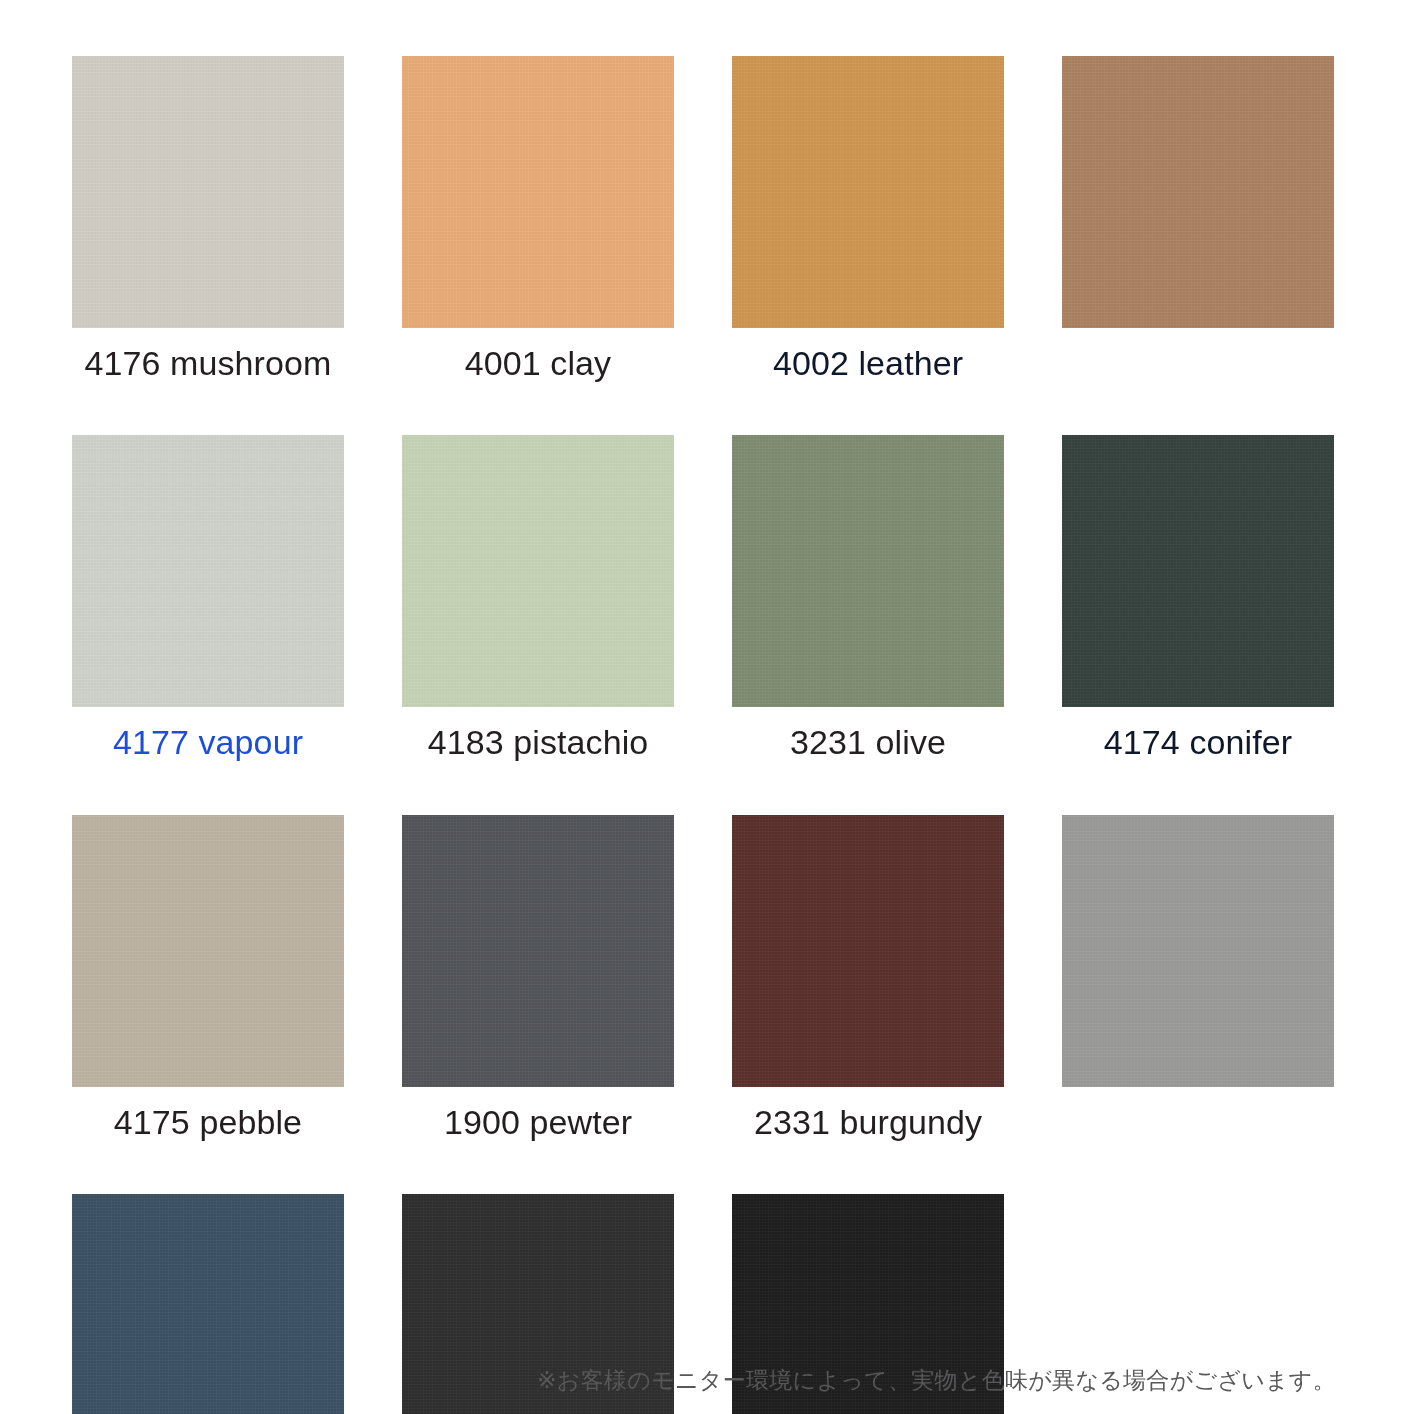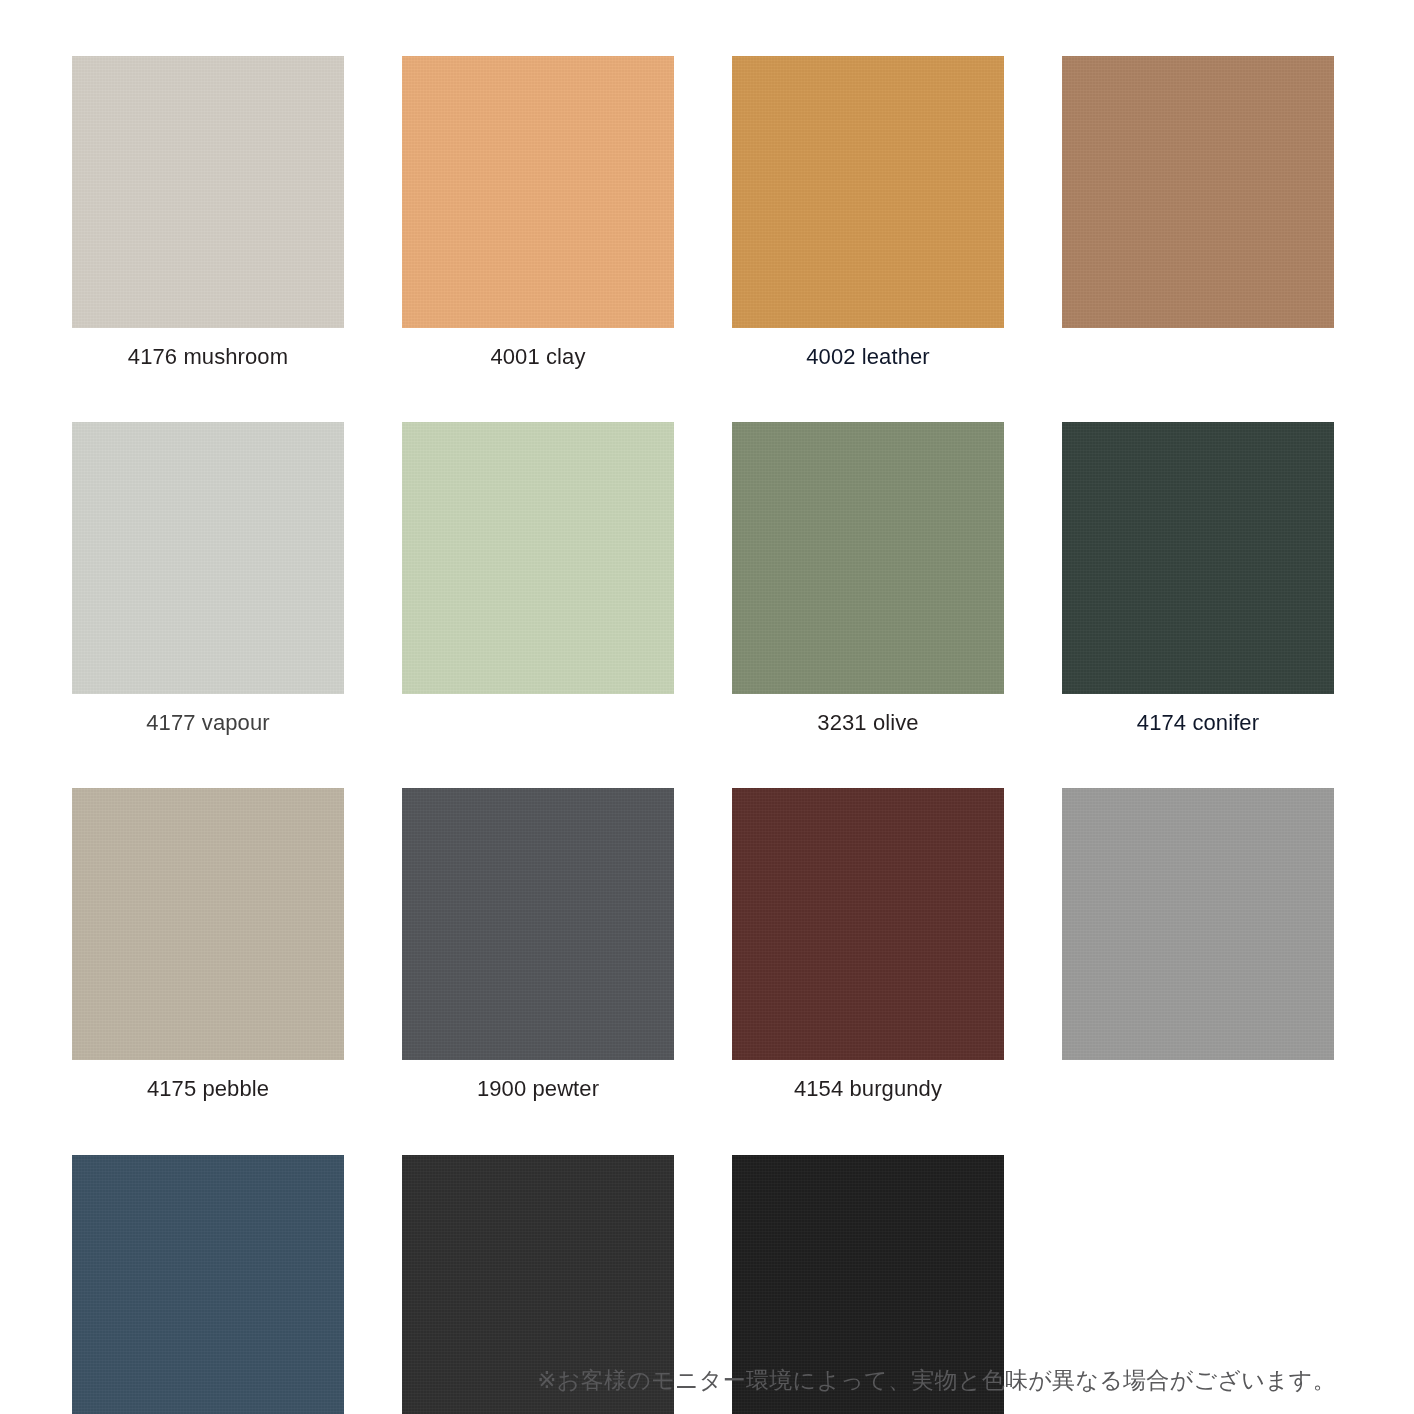--- a/index.html
+++ b/index.html
@@ -47,21 +47,21 @@
     inset: 0;
     pointer-events: none;
     opacity: 0.055;
     background-image:
       repeating-linear-gradient(0deg, rgba(255,255,255,0.85) 0px, rgba(255,255,255,0) 1px, rgba(0,0,0,0.5) 2px, rgba(0,0,0,0) 3px),
       repeating-linear-gradient(90deg, rgba(255,255,255,0.7) 0px, rgba(255,255,255,0) 1px, rgba(0,0,0,0.45) 2px, rgba(0,0,0,0) 3px);
   }
   .swatch-label {
     display: block;
     text-align: center;
-    font-size: 22px;
+    font-size: 34px;
     line-height: 1.1;
     letter-spacing: 0.1px;
     color: #231f20;
     padding-top: 17px;
     white-space: nowrap;
   }
   .footnote {
     position: absolute;
     right: 78px;
     bottom: 18px;
@@ -93,25 +93,26 @@
       <span class="swatch-chip" style="background-color: rgb(207, 151, 81);"></span>
       <span class="swatch-label" style="color: #0f172a;">4002 leather</span>
     </div>
 
     <div class="swatch-cell">
       <span class="swatch-chip" style="background-color: rgb(172, 130, 99);"></span>
     </div>
 
     <div class="swatch-cell">
       <span class="swatch-chip" style="background-color: rgb(207, 209, 203);"></span>
-      <span class="swatch-label" style="color: #404040;">4177 vapour</span>
+      <span class="swatch-label" style="color: #1d4ed8;">4177 vapour</span>
     </div>
 
     <div class="swatch-cell">
       <span class="swatch-chip" style="background-color: rgb(198, 211, 182);"></span>
+      <span class="swatch-label" style="color: rgb(35, 31, 32);">4183 pistachio</span>
     </div>
 
     <div class="swatch-cell">
       <span class="swatch-chip" style="background-color: rgb(129, 141, 114);"></span>
       <span class="swatch-label" style="color: rgb(35, 31, 32);">3231 olive</span>
     </div>
 
     <div class="swatch-cell">
       <span class="swatch-chip" style="background-color: rgb(54, 67, 62);"></span>
       <span class="swatch-label" style="color: #0f172a;">4174 conifer</span>
@@ -123,21 +124,21 @@
     </div>
 
     <div class="swatch-cell">
       <span class="swatch-chip" style="background-color: rgb(83, 86, 90);"></span>
       <span class="swatch-label" style="color: rgb(35, 31, 32);">1900 pewter</span>
     </div>
 
 
     <div class="swatch-cell">
       <span class="swatch-chip" style="background-color: rgb(92, 49, 45);"></span>
-      <span class="swatch-label" style="color: rgb(35, 31, 32);">4154 burgundy</span>
+      <span class="swatch-label" style="color: rgb(35, 31, 32);">2331 burgundy</span>
     </div>
 
     <div class="swatch-cell">
       <span class="swatch-chip" style="background-color: rgb(155, 155, 154);"></span>
 
     </div>
 
     <div class="swatch-cell">
       <span class="swatch-chip" style="background-color: rgb(60, 82, 100);"></span>
 

